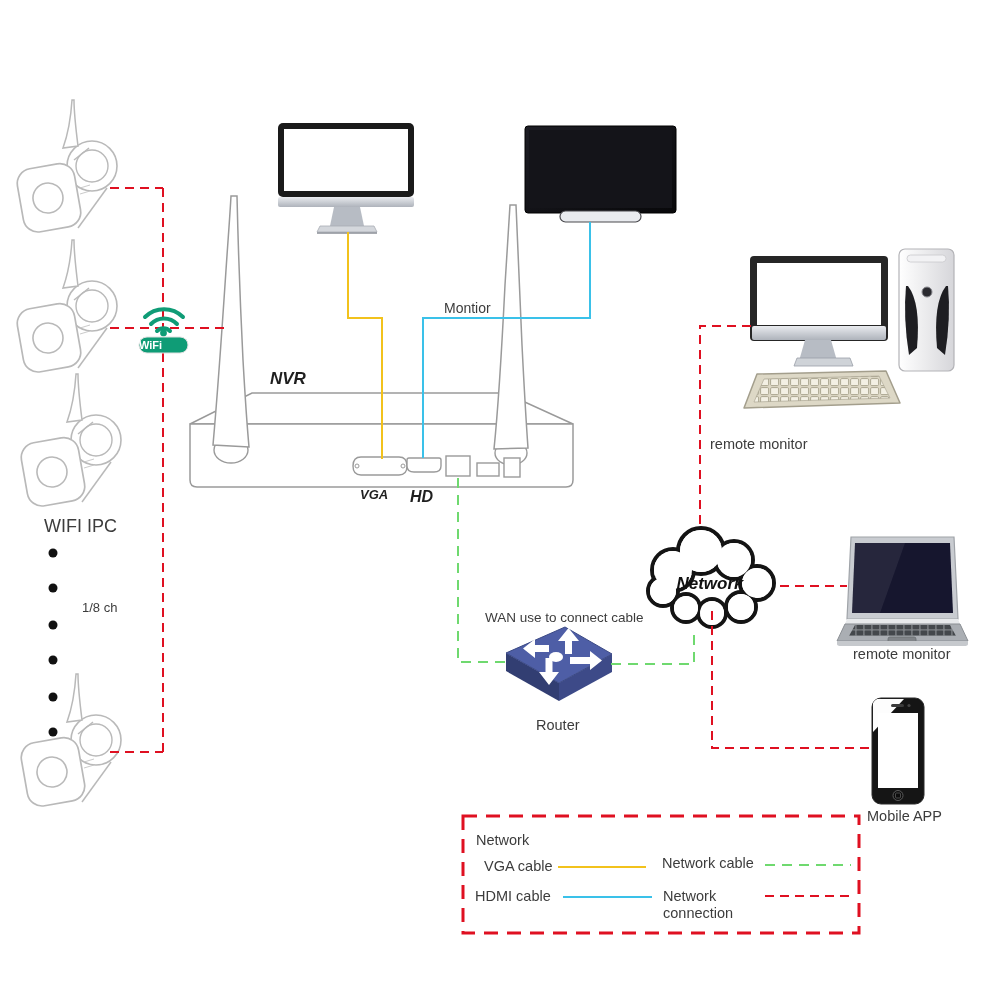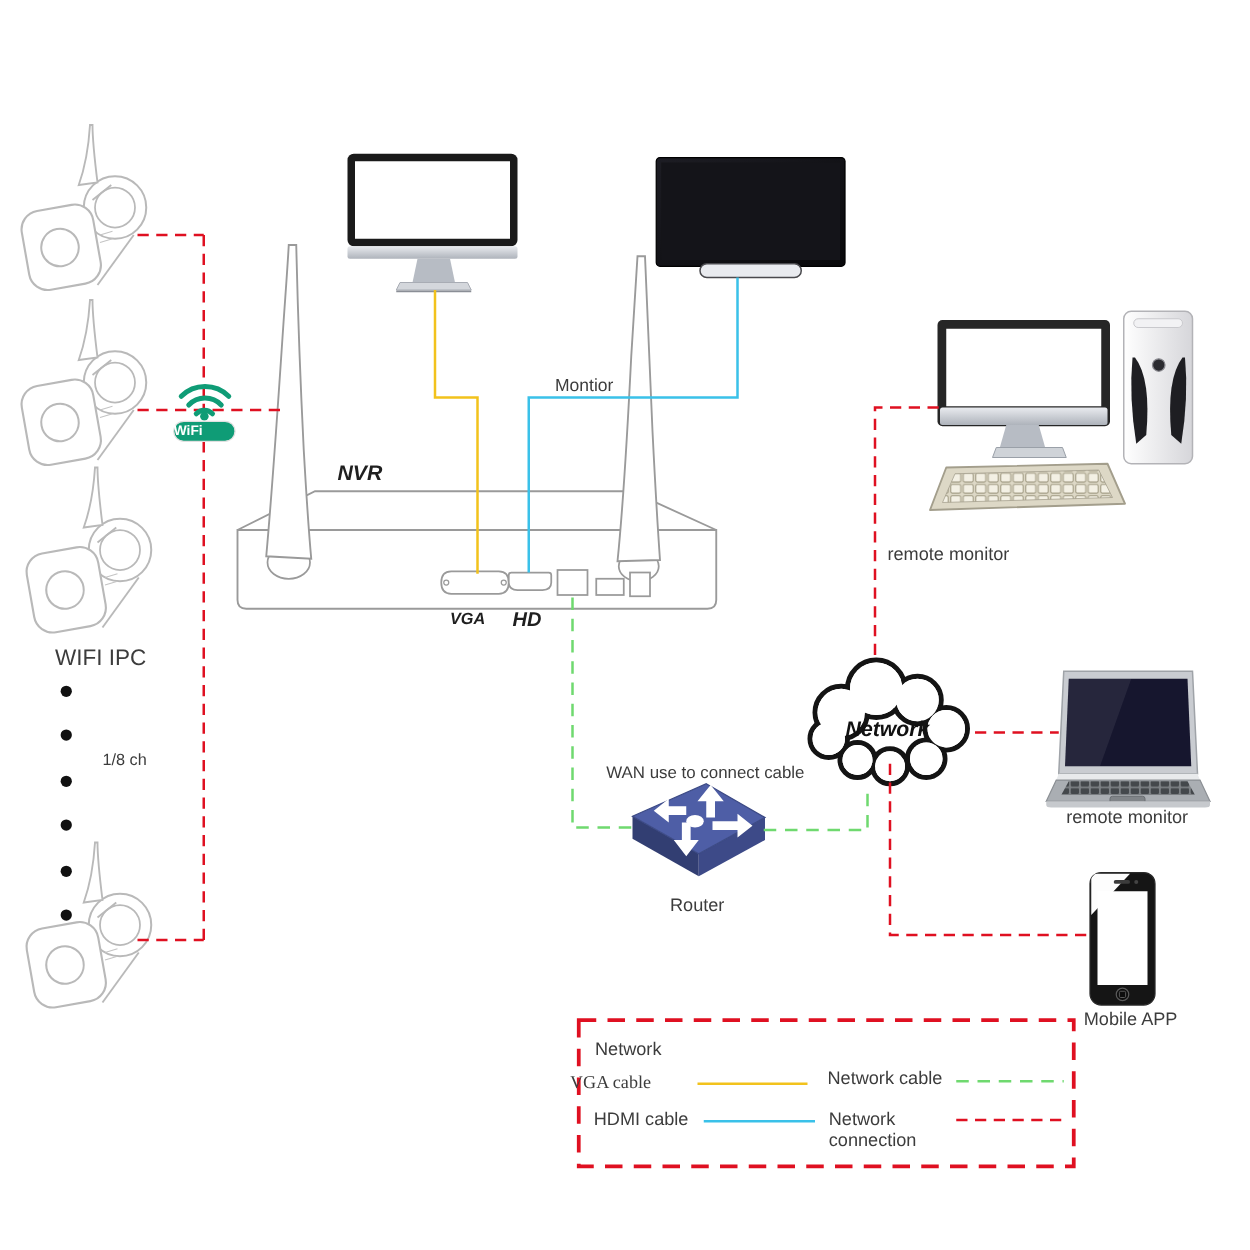--- a/index.html
+++ b/index.html
@@ -242,19 +242,19 @@
   <div class="label" style="left:44px;top:516px;font-size:18px;">WIFI IPC</div>
   <div class="label" style="left:82px;top:601px;font-size:13px;">1/8 ch</div>
   <div class="label" style="left:710px;top:436px;font-size:14.5px;">remote monitor</div>
   <div class="label" style="left:853px;top:646px;font-size:14.5px;">remote monitor</div>
   <div class="label bold center" style="left:668px;top:574px;width:84px;font-size:17px;color:#111;">Network</div>
   <div class="label" style="left:485px;top:610px;font-size:13.5px;">WAN use to connect cable</div>
   <div class="label" style="left:536px;top:717px;font-size:14.5px;">Router</div>
   <div class="label" style="left:867px;top:808px;font-size:14.5px;">Mobile APP</div>
 
   <div class="label" style="left:476px;top:832px;font-size:14.5px;">Network</div>
-  <div class="label" style="left:456px;top:858px;font-size:14.5px;font-family:Liberation Serif, serif;">VGA cable</div>
+  <div class="label" style="left:484px;top:858px;font-size:14.5px;">VGA cable</div>
   <div class="label" style="left:662px;top:855px;font-size:14.5px;">Network cable</div>
   <div class="label" style="left:475px;top:888px;font-size:14.5px;">HDMI cable</div>
   <div class="label pre" style="left:663px;top:888px;font-size:14.5px;">Network
 connection</div>
 
 </div>
 
 </body></html>

